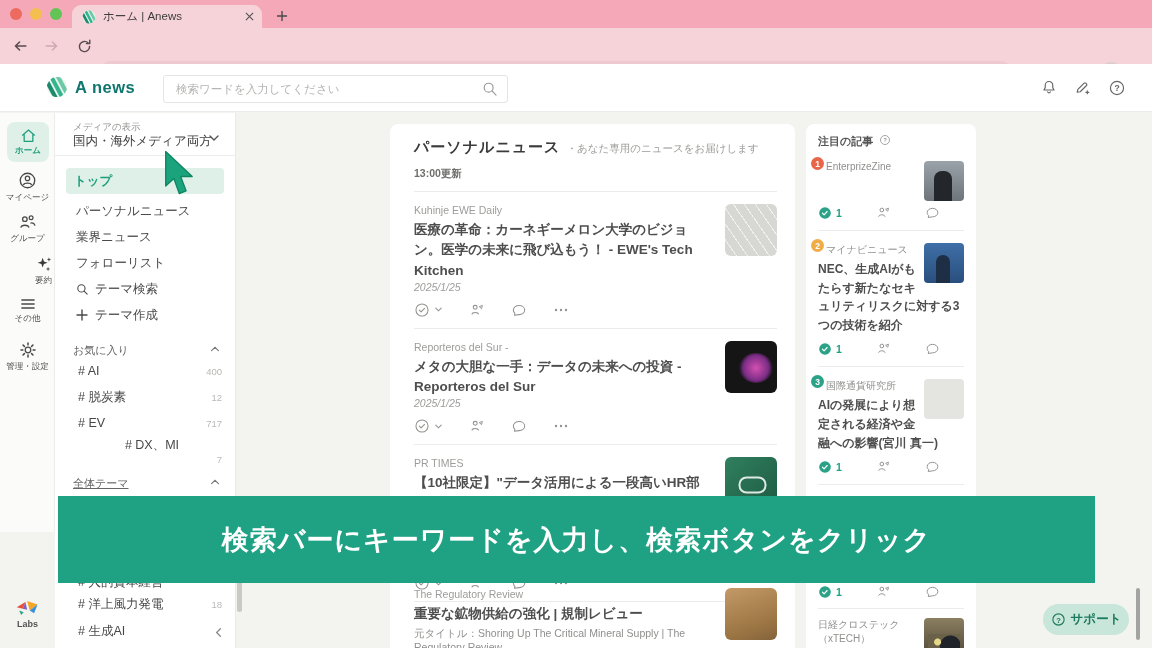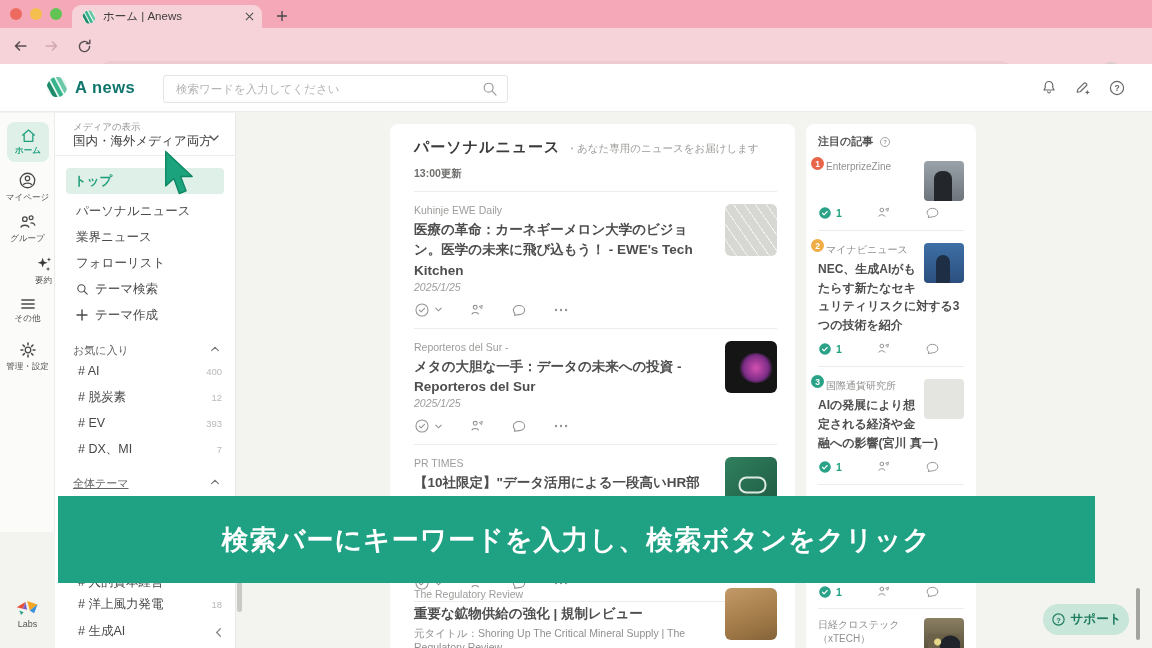--- a/index.html
+++ b/index.html
@@ -33,21 +33,21 @@
   .search-btn { width:34px; height:26px; display:flex; align-items:center; justify-content:center; }
   .hdr-icons { position:absolute; right:24px; top:13px; display:flex; gap:12px; }
   .hdr-icons > span { width:22px; height:22px; display:flex; align-items:center; justify-content:center; }
 
   
   .rail { position:absolute; left:0; top:113px; width:55px; height:419px; background:#fbfbf9; border-right:1px solid #ececea; }
   .rail-item { position:absolute; left:0; width:55px; display:flex; flex-direction:column; align-items:center; gap:2px; color:#4f4f4f; }
   .rail-item .lbl { font-size:8.5px; color:#4f4f4f; white-space:nowrap; }
   .rail-item.active { left:7px; width:42px; height:40px; background:#def0e8; border-radius:8px; justify-content:center; color:#1f9e7c; }
   .rail-item.active .lbl { color:#1f9e7c; font-weight:bold; }
-  .labs { position:absolute; left:0; top:598px; width:55px; display:flex; flex-direction:column; align-items:center; gap:1px; }
+  .labs { position:absolute; left:0; top:598px; width:55px; display:flex; flex-direction:column; align-items:center; gap:1px;font-weight:bold; }
   .labs .lbl { font-size:9px; color:#555; }
 
   
   .sidebar { position:absolute; left:55px; top:113px; width:181px; height:535px; background:#fff; border-right:1px solid #e9e9e7; }
   .media-label { position:absolute; left:18px; top:8px; font-size:9.5px; color:#949492; }
   .media-value { position:absolute; left:18px; top:20px; font-size:12.5px; color:#3d3d3d; }
   .media-chevron { position:absolute; right:14px; top:18px; }
   .sb-divider { position:absolute; left:0; top:42px; width:181px; height:1px; background:#ececea; }
   .menu-row { position:absolute; left:11px; width:158px; height:26px; display:flex; align-items:center; font-size:12.5px; color:#4a4a4a; padding-left:10px; }
   .menu-row.active { background:#dff0e8; border-radius:4px; color:#1f9e7c; font-weight:bold; }
@@ -79,21 +79,21 @@
   .th-a1 { background:#d7d7d3 repeating-linear-gradient(55deg, rgba(255,255,255,.65) 0 1px, transparent 1px 9px); }
   .th-a2 { background:#151515; }
   .th-a2::after { content:""; position:absolute; right:4px; top:12px; width:34px; height:30px; border-radius:50%; background:radial-gradient(circle,#d44fb0 0%,#7b2d86 55%,transparent 75%); }
   .th-a3 { background:linear-gradient(135deg,#30805f,#1e5a42); }
   .th-a3::after { content:""; position:absolute; left:19px; top:14px; width:13px; height:24px; border:2px solid rgba(255,255,255,.85); border-radius:8px; transform:rotate(90deg); }
   .th-a4 { background:linear-gradient(160deg,#c39a67,#9c7544 70%,#83633a); }
   .article.abs4 { position:absolute; left:24px; top:464px; width:363px; border-bottom:none; padding-top:0; }
 
   
   .feat-card { position:absolute; left:806px; top:124px; width:170px; height:524px; background:#fff; border-radius:8px 8px 0 0; padding:10px 12px 0 12px; }
-  .feat-head { display:flex; align-items:center; gap:6px; font-size:11px; font-weight:bold; color:#555; }
+  .feat-head { display:flex; align-items:flex-start; gap:6px; font-size:11px; font-weight:bold; color:#555; }
   .feat-item { position:relative; padding-top:12px; }
   .feat-item.bordered { border-bottom:1px solid #ececea; padding-bottom:10px; }
   .fi-badge { position:absolute; left:-7px; top:8px; width:13px; height:13px; border-radius:50%; color:#fff; font-size:8.5px; font-weight:bold; display:flex; align-items:center; justify-content:center; }
   .fi-src { font-size:10px; color:#8f8f8d; margin-bottom:3px; padding-left:8px; }
   .fi-src.noBadge { padding-left:0; }
   .fi-thumb { float:right; width:40px; height:40px; border-radius:4px; margin:0 0 4px 6px; position:relative; overflow:hidden; }
   .th-f1 { background:linear-gradient(#9aa2aa,#6d747c); }
   .th-f1::after{content:"";position:absolute;left:10px;top:10px;width:18px;height:30px;border-radius:8px 8px 0 0;background:#23262b;}
   .th-f2 { background:linear-gradient(#3e6fa6,#2a4f7e); }
   .th-f2::after{content:"";position:absolute;left:12px;top:12px;width:14px;height:28px;border-radius:7px 7px 0 0;background:#1d2e45;}
@@ -392,23 +392,23 @@
     <div class="fav-row" style="top:246px;">
       <span># AI</span>
       <span class="cnt">400</span>
     </div>
     <div class="fav-row" style="top:272px;">
       <span># 脱炭素</span>
       <span class="cnt">12</span>
     </div>
     <div class="fav-row" style="top:298px;">
       <span># EV</span>
-      <span class="cnt">393</span>
-    </div>
-    <div class="fav-row" style="top:324px;">
+      <span class="cnt">717</span>
+    </div>
+    <div class="fav-row" style="top:324px;flex-direction:column;">
       <span># DX、MI</span>
       <span class="cnt">7</span>
     </div>
 
     <span class="sec-head" style="top:363px;text-decoration:underline;">全体テーマ</span>
     <span class="sec-chevron" style="top:363px;">
       <svg width="12" height="12" viewBox="0 0 14 14">
           <path d="M3 9l4-4 4 4" fill="none" stroke="#777" stroke-width="1.3" stroke-linecap="round"></path>
         </svg>
     </span>

